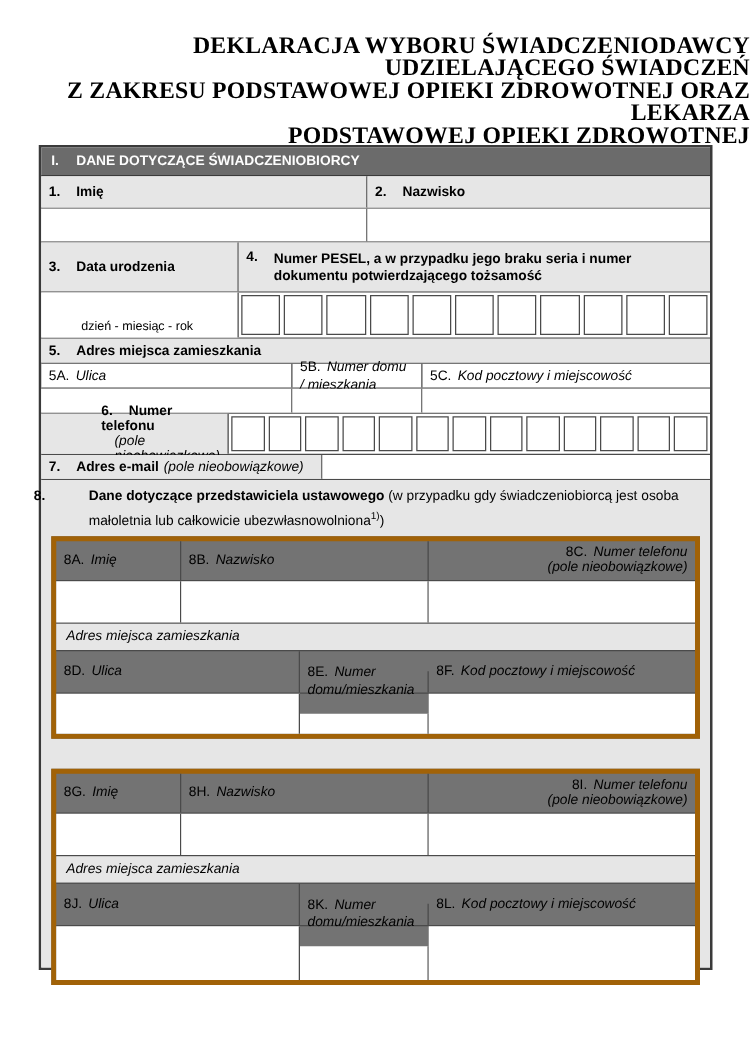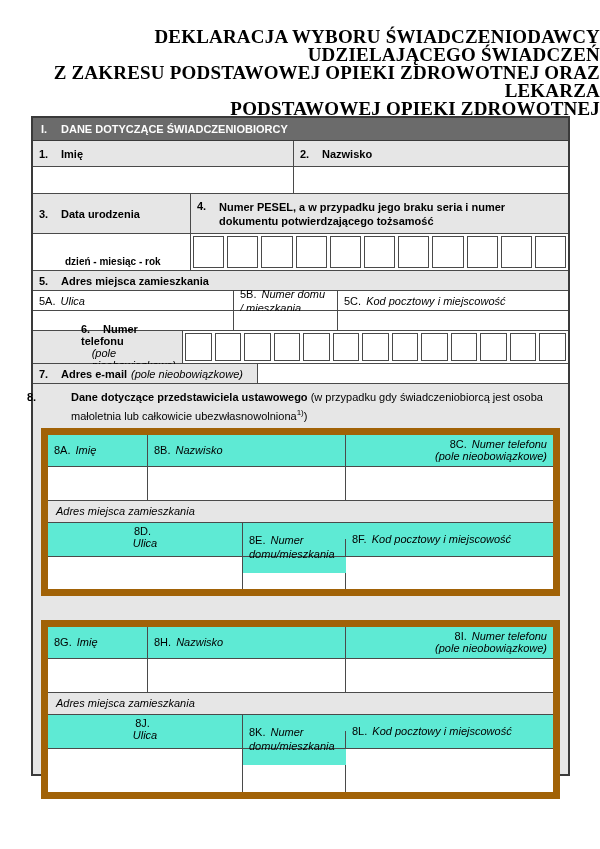--- a/index.html
+++ b/index.html
@@ -41,35 +41,35 @@
     padding-left: 8px; border-bottom: 1px solid #3a3a3a;
   }
   .no { display: inline-block; min-width: 22px; font-weight: bold; }
   .sec-header .no { min-width: 20px; color: #fdfdfd; }
   .subno { margin-right: 5px; font-style: normal; }
   
   .w261 { width: 261px; } .w158 { width: 158px; }
   .w201 { width: 201px; } .w104 { width: 104px; }
   .w150 { width: 150px; } .w225 { width: 225px; }
   .h26 { height: 26px; } .h27 { height: 27px; } .h40 { height: 40px; }
-  .h37 { height: 37px; font-weight: bold; } .h20 { height: 20px; } .h36 { height: 20px; }
+  .h37 { height: 37px; } .h20 { height: 20px; } .h36 { height: 20px; }
   .h33 { height: 33px; }
   .hint-cell { align-items: flex-end; padding-left: 32px; padding-bottom: 3px; font-size: 10px; }
   .boxes { display: flex; gap: 3px; padding: 2px 2px; align-items: stretch; }
   .boxes .digit-box { flex: 1; border: 1px solid #4a4a4a; background: #fff; }
   .two-line { flex-direction: column; align-items: flex-end; justify-content: center; padding-left: 48px; }
   .note-line { font-style: italic; font-weight: normal; margin-left: 22px; }
   
   .sec8 { background: #e6e6e6; height: 390px; padding: 4px 8px 0 8px; }
   .sec8-text { padding: 2px 0 4px 0; line-height: 15px; padding-left: 30px; text-indent: -22px; }
   .sec8-text sup { font-size: 8px; }
-  .inner-table { background: #5eead4; border: 7px solid #a16207; }
+  .inner-table { background: #737373; border: 4px solid #a16207; }
   .inner-table .row:last-child { border-bottom: none; }
   .iw100 { width: 100px; } .iw198 { width: 198px; }
-  .iw195 { width: 195px; flex-direction: column; } .iw103 { width: 103px; margin-top: 16px; }
+  .iw195 { width: 195px; } .iw103 { width: 103px; margin-top: 16px; }
   .ih32 { height: 32px; } .ih34 { height: 34px; } .ih22 { height: 22px; } .ih43 { height: 43px; }
   .gap24 { height: 24px; }
   .adres-strip { background: #e6e6e6; font-style: italic; padding-left: 8px; }
   .lbl { font-style: italic; }
   .note2 { font-style: italic; padding-left: 16px; }
   .input-cell { background: #fff; }
 </style>
 </head>
 <body>
 

